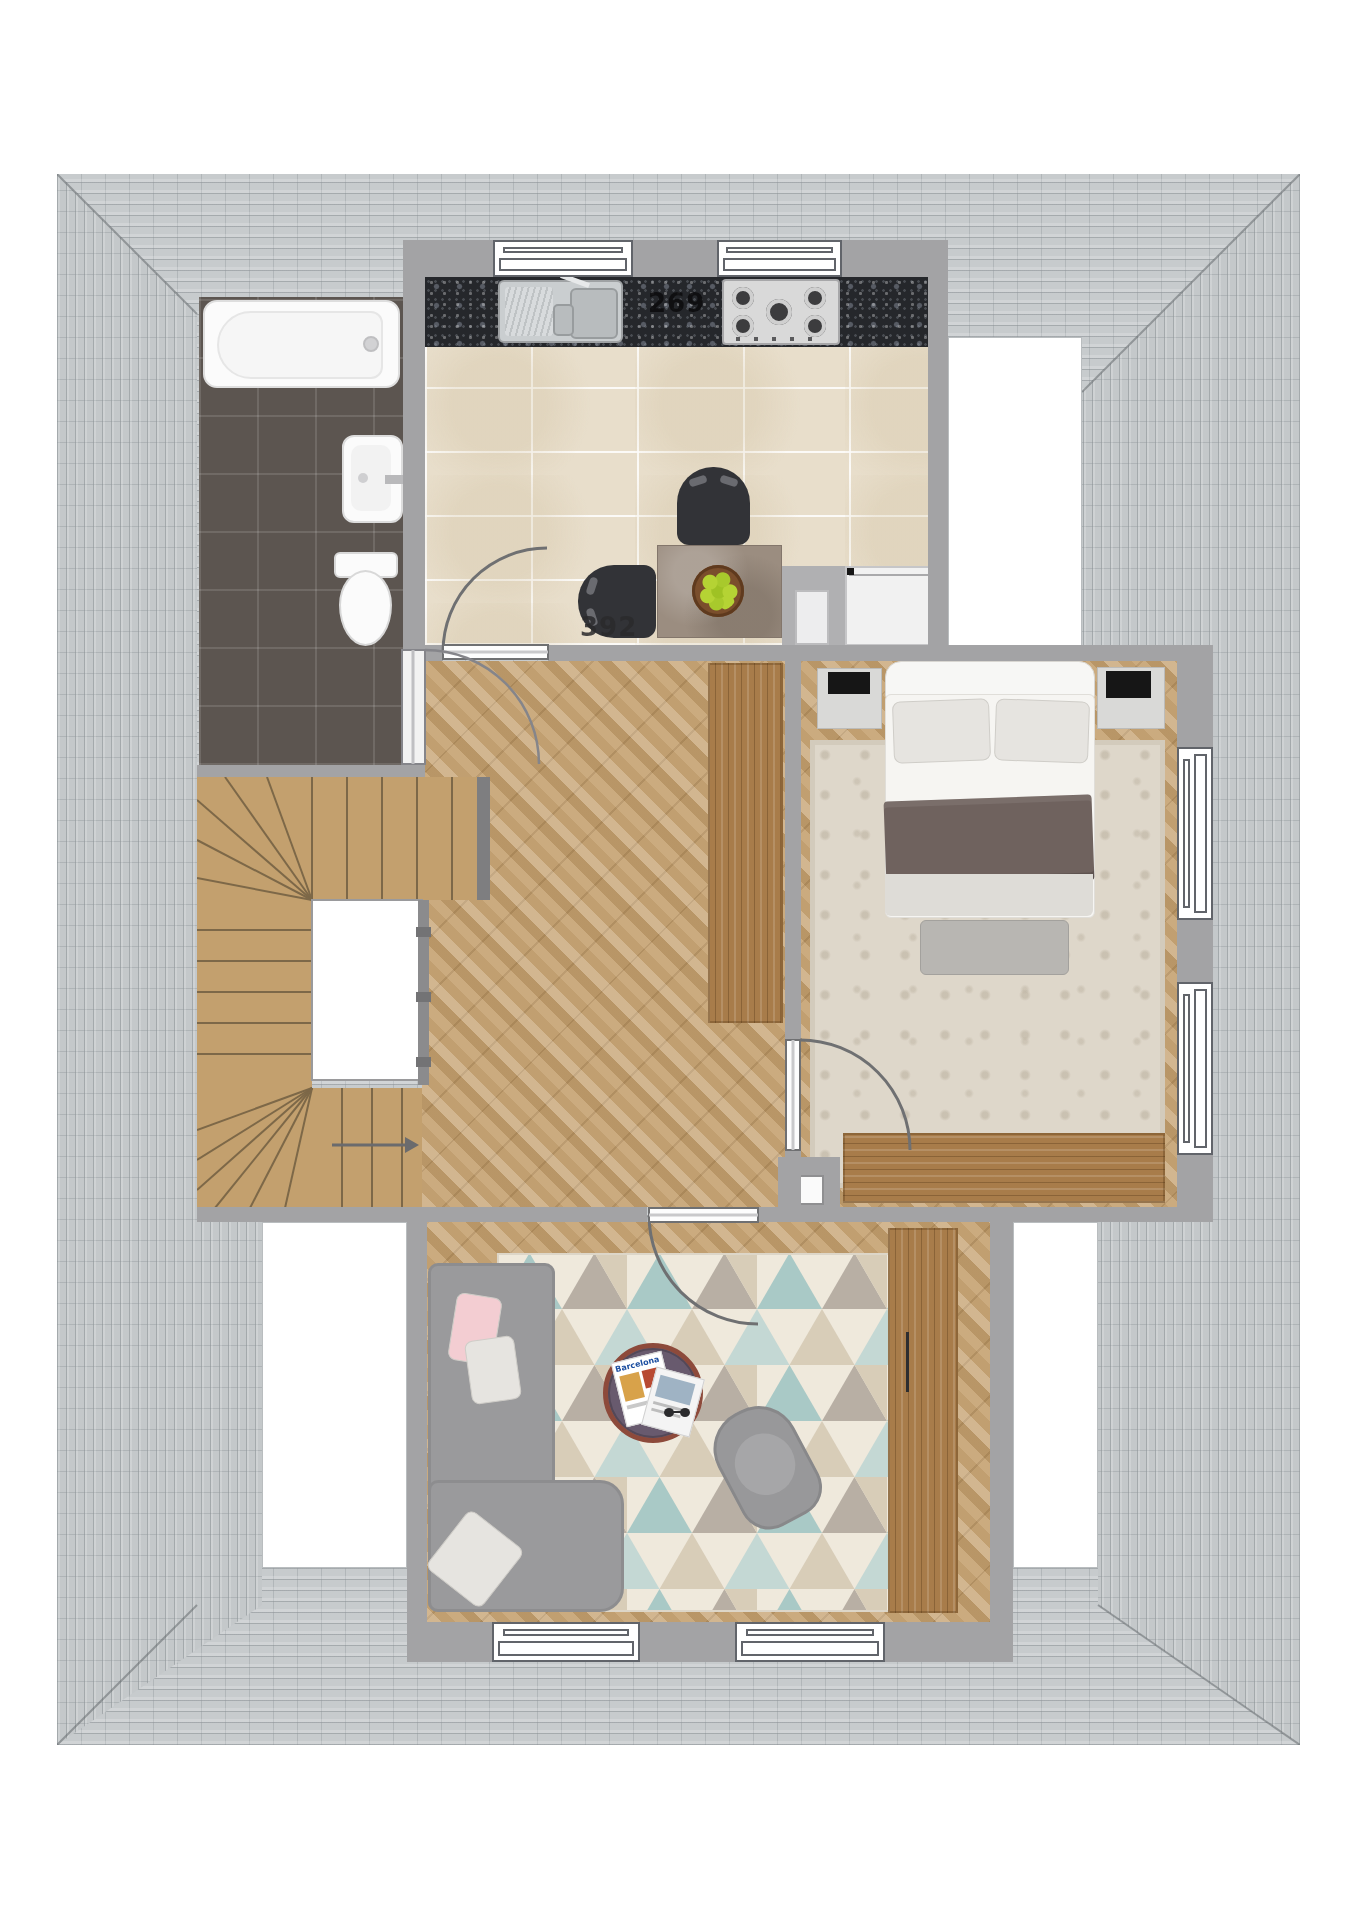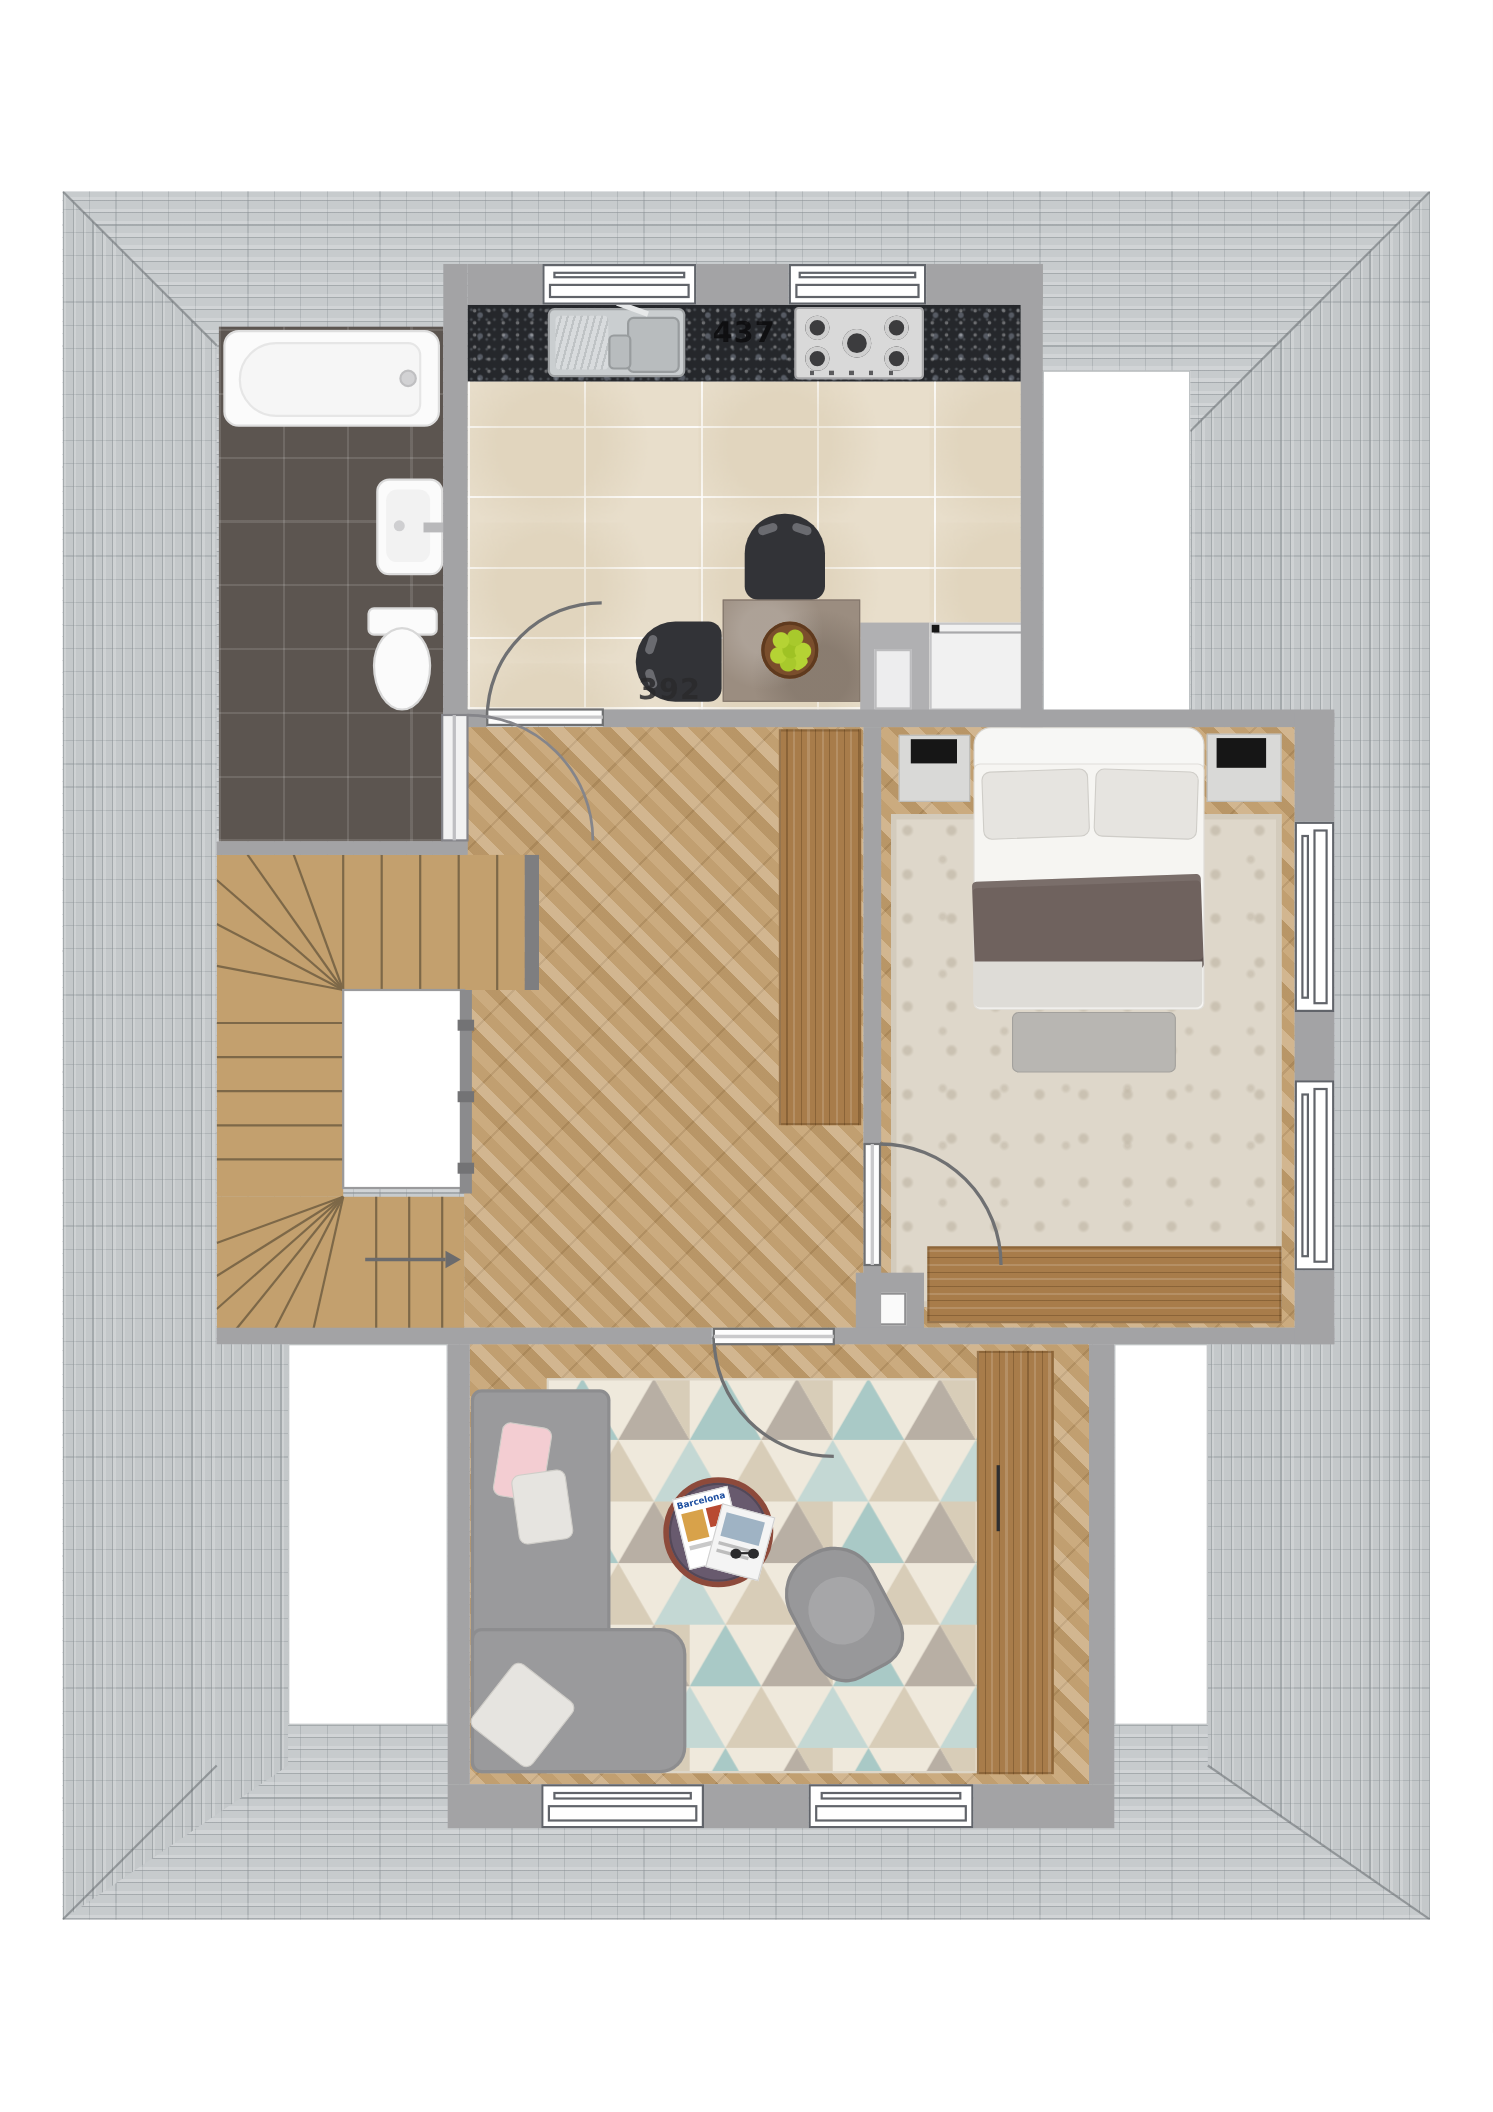--- a/index.html
+++ b/index.html
@@ -303,16 +303,16 @@
       <rect x="649" y="1208" width="109" height="14" fill="#fdfdfd" stroke="#6f7072" stroke-width="2"></rect>
       <line x1="649" y1="1215" x2="758" y2="1215" stroke="#c9c9cb" stroke-width="3"></line>
     </g>
     <g>
       <path d="M425,650 A114,114 0 0 1 539,764" fill="none" stroke="#85858a" stroke-width="2.5"></path>
       <rect x="402" y="650" width="23" height="114" fill="#f2f2f2" stroke="#85858a" stroke-width="2"></rect>
       <line x1="413" y1="650" x2="413" y2="764" stroke="#bfbfc2" stroke-width="3"></line>
     </g>
   </svg>
 
-  <div class="lbl" style="left:648px;top:288px;font-size:26px;color:#0d0d0f;opacity:.9;">437</div>
+  <div class="lbl" style="left:648px;top:288px;font-size:26px;color:#0d0d0f;opacity:.9;">269</div>
   <div class="lbl" style="left:580px;top:612px;font-size:26px;color:#2a2a2c;opacity:.85;">392</div>
 
 </div>
 
 </body></html>

